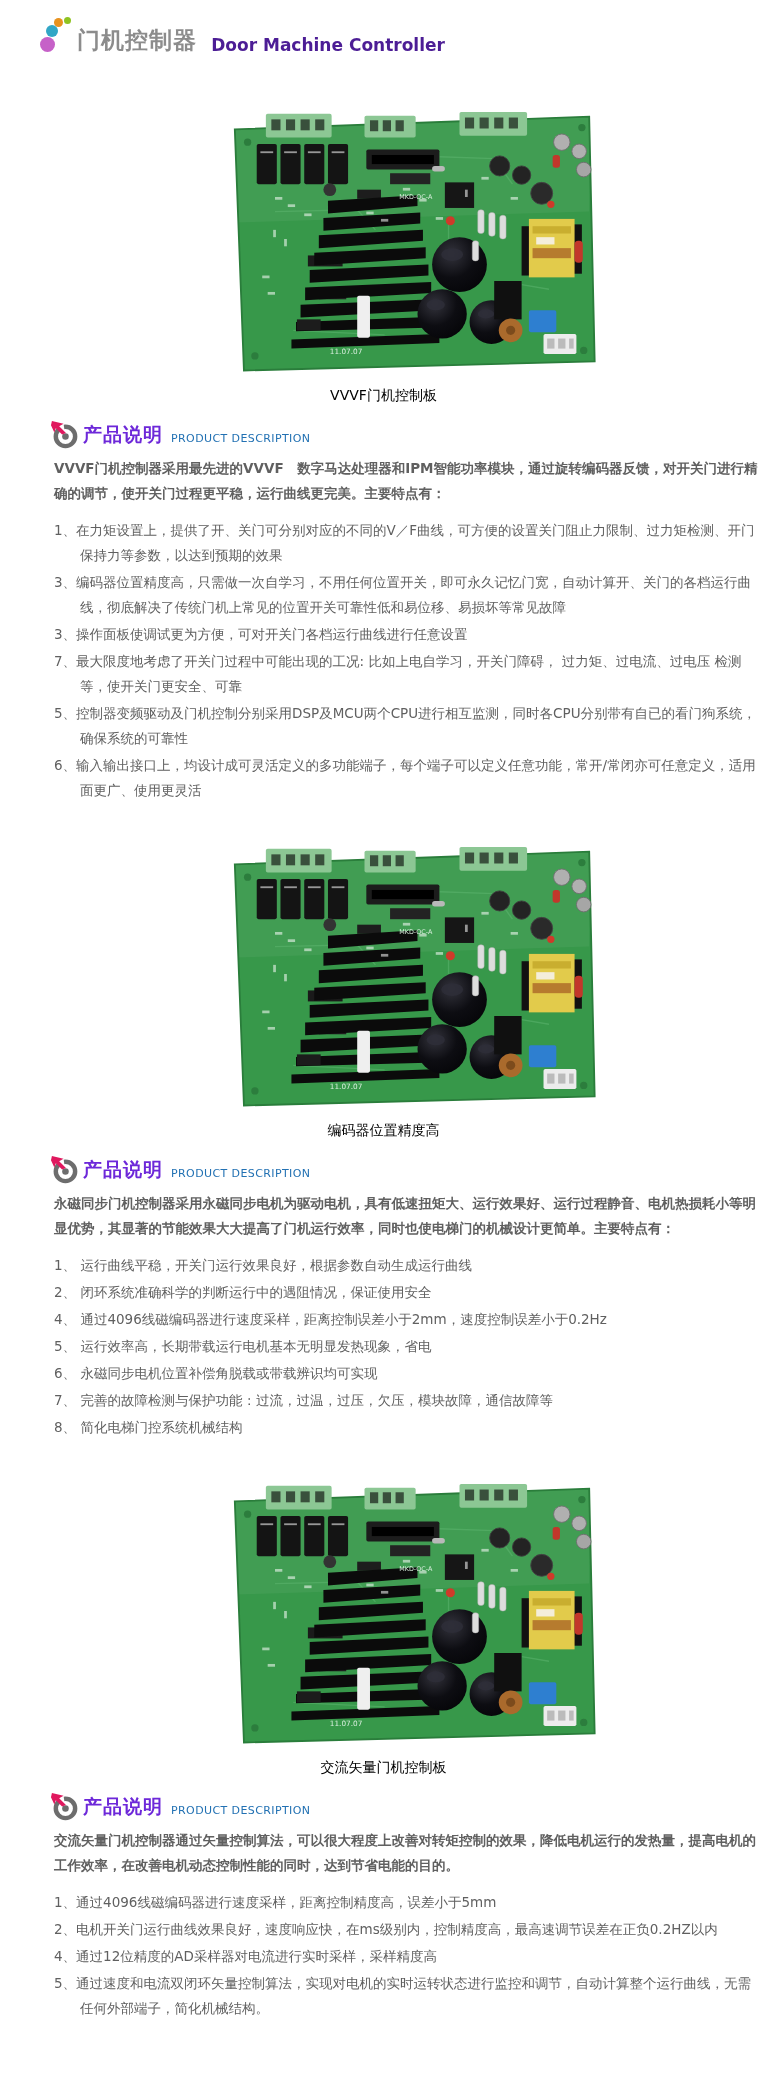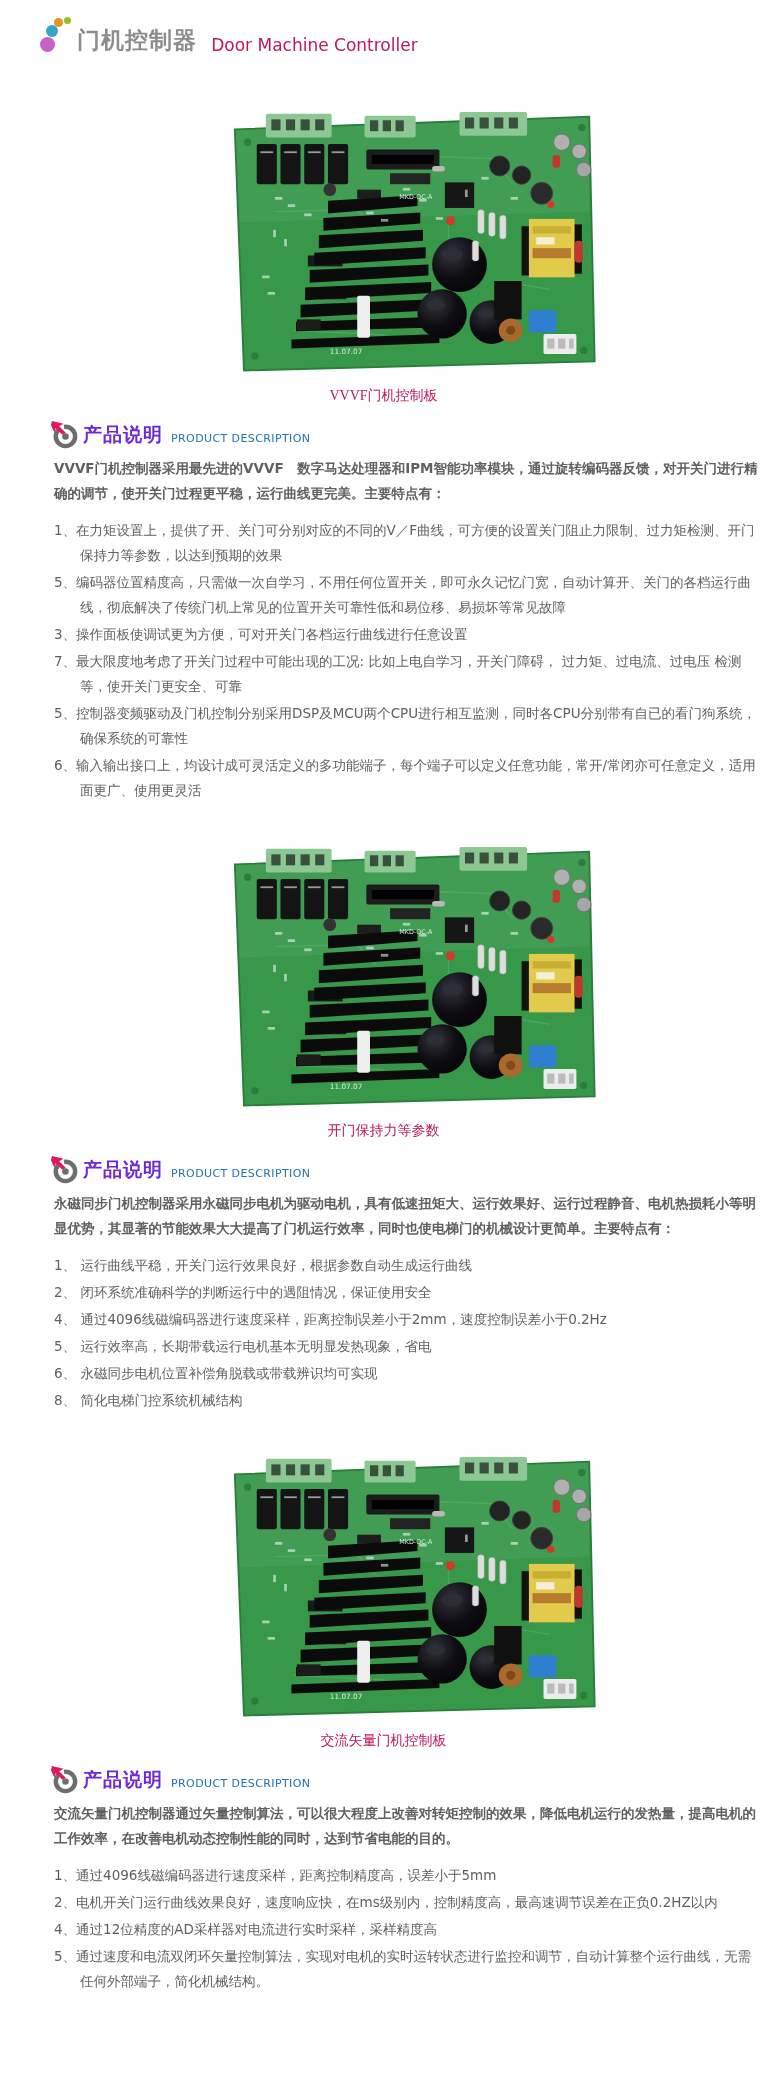--- a/index.html
+++ b/index.html
@@ -7,27 +7,27 @@
 
   
   .page-header { position:relative; padding:10px 0 0 26px; height:52px; }
   .logo { position:relative; display:inline-block; width:46px; height:46px; vertical-align:bottom; }
   .dot { position:absolute; border-radius:50%; }
   .dot-magenta { width:15px; height:15px; left:14px; top:27px; background:#c661c8; }
   .dot-teal    { width:12px; height:12px; left:20px; top:15px; background:#31a6c6; }
   .dot-orange  { width:9px;  height:9px;  left:28px; top:8px;  background:#e8921f; }
   .dot-green   { width:7px;  height:7px;  left:38px; top:7px;  background:#8fc321; }
   .title-cn { font-size:23px; font-weight:bold; color:#8c8c8c; letter-spacing:1px; vertical-align:bottom; }
-  .title-en { font-size:17px; font-weight:normal; color:#be185d; margin-left:9px; vertical-align:bottom; position:relative; top:-1px; }
+  .title-en { font-size:17px; font-weight:bold; color:#4c1d95; margin-left:9px; vertical-align:bottom; position:relative; top:-1px; }
 
   
   .board-wrap { text-align:center; margin-top:40px; }
   .board-wrap.later { margin-top:34px; }
   svg.pcb { width:386px; height:274px; margin-left:56px; display:inline-block; }
-  .caption { text-align:center; color:#be185d; font-size:14px; margin-top:7px;font-family:Liberation Serif, serif; }
+  .caption { text-align:center; color:#000000; font-size:14px; margin-top:7px; }
 
   
   .desc-header { margin:15px 0 0 50px; display:flex; align-items:center; }
   .desc-icon { width:29px; height:29px; flex:0 0 auto; }
   .desc-title { font-size:19px; font-weight:bold; color:#6d28d9; margin-left:4px; letter-spacing:1px; }
   .desc-sub { font-size:11px; color:#2271b3; align-self:flex-end; padding-bottom:4px; margin-left:8px; letter-spacing:.4px;text-align:center; }
 
   .intro { margin:7px 6px 0 54px; font-size:13.5px; line-height:25px; color:#606060;font-weight:bold; }
   .features { list-style:none; margin:12px 6px 0 54px; padding:0; font-size:13.5px; line-height:25px; color:#606060; }
   .features li { padding-left:26px; text-indent:-26px; margin-bottom:2px; }
@@ -203,49 +203,50 @@
   <div class="desc-header">
     <svg class="desc-icon" viewBox="0 0 30 30">
         <use href="#desc-target-icon-art"></use>
       </svg>
     <span class="desc-title">产品说明</span>
     <span class="desc-sub">PRODUCT DESCRIPTION</span>
   </div>
   <p class="intro">VVVF门机控制器采用最先进的VVVF　数字马达处理器和IPM智能功率模块，通过旋转编码器反馈，对开关门进行精确的调节，使开关门过程更平稳，运行曲线更完美。主要特点有：</p>
   <ul class="features">
       <li>1、在力矩设置上，提供了开、关门可分别对应的不同的V／F曲线，可方便的设置关门阻止力限制、过力矩检测、开门保持力等参数，以达到预期的效果</li>
-      <li>5、编码器位置精度高，只需做一次自学习，不用任何位置开关，即可永久记忆门宽，自动计算开、关门的各档运行曲线，彻底解决了传统门机上常见的位置开关可靠性低和易位移、易损坏等常见故障</li>
+      <li>3、编码器位置精度高，只需做一次自学习，不用任何位置开关，即可永久记忆门宽，自动计算开、关门的各档运行曲线，彻底解决了传统门机上常见的位置开关可靠性低和易位移、易损坏等常见故障</li>
       <li>3、操作面板使调试更为方便，可对开关门各档运行曲线进行任意设置</li>
       <li>7、最大限度地考虑了开关门过程中可能出现的工况: 比如上电自学习，开关门障碍， 过力矩、过电流、过电压 检测等，使开关门更安全、可靠</li>
       <li>5、控制器变频驱动及门机控制分别采用DSP及MCU两个CPU进行相互监测，同时各CPU分别带有自已的看门狗系统，确保系统的可靠性</li>
       <li>6、输入输出接口上，均设计成可灵活定义的多功能端子，每个端子可以定义任意功能，常开/常闭亦可任意定义，适用面更广、使用更灵活</li>
     </ul>
 </section>
 
 <section>
   <div class="board-wrap later">
     <svg class="pcb" viewBox="0 0 420 300">
         <use href="#pcb-art"></use>
       </svg>
   </div>
-  <div class="caption">开门保持力等参数</div>
+  <div class="caption">编码器位置精度高</div>
   <div class="desc-header">
     <svg class="desc-icon" viewBox="0 0 30 30">
         <use href="#desc-target-icon-art"></use>
       </svg>
     <span class="desc-title">产品说明</span>
     <span class="desc-sub">PRODUCT DESCRIPTION</span>
   </div>
   <p class="intro">永磁同步门机控制器采用永磁同步电机为驱动电机，具有低速扭矩大、运行效果好、运行过程静音、电机热损耗小等明显优势，其显著的节能效果大大提高了门机运行效率，同时也使电梯门的机械设计更简单。主要特点有：</p>
   <ul class="features">
       <li>1、 运行曲线平稳，开关门运行效果良好，根据参数自动生成运行曲线</li>
       <li>2、 闭环系统准确科学的判断运行中的遇阻情况，保证使用安全</li>
       <li>4、 通过4096线磁编码器进行速度采样，距离控制误差小于2mm，速度控制误差小于0.2Hz</li>
       <li>5、 运行效率高，长期带载运行电机基本无明显发热现象，省电</li>
       <li>6、 永磁同步电机位置补偿角脱载或带载辨识均可实现</li>
+      <li>7、 完善的故障检测与保护功能：过流，过温，过压，欠压，模块故障，通信故障等</li>
       <li>8、 简化电梯门控系统机械结构</li>
     </ul>
 </section>
 
 <section>
   <div class="board-wrap later">
     <svg class="pcb" viewBox="0 0 420 300">
         <use href="#pcb-art"></use>
       </svg>
   </div>

